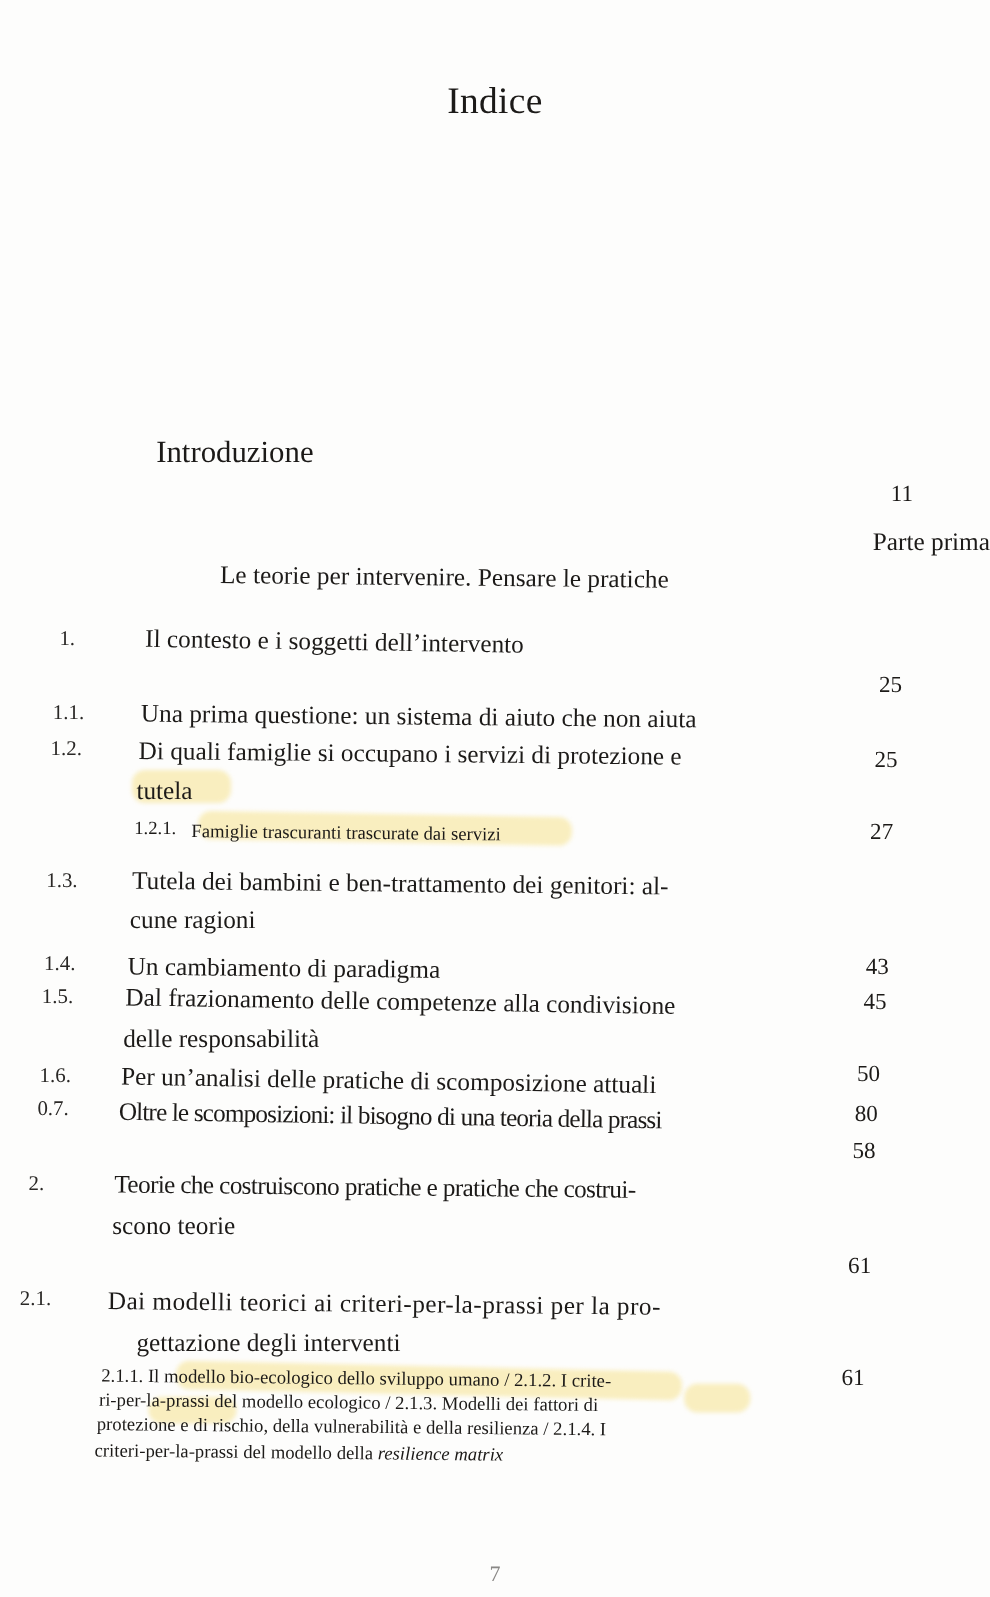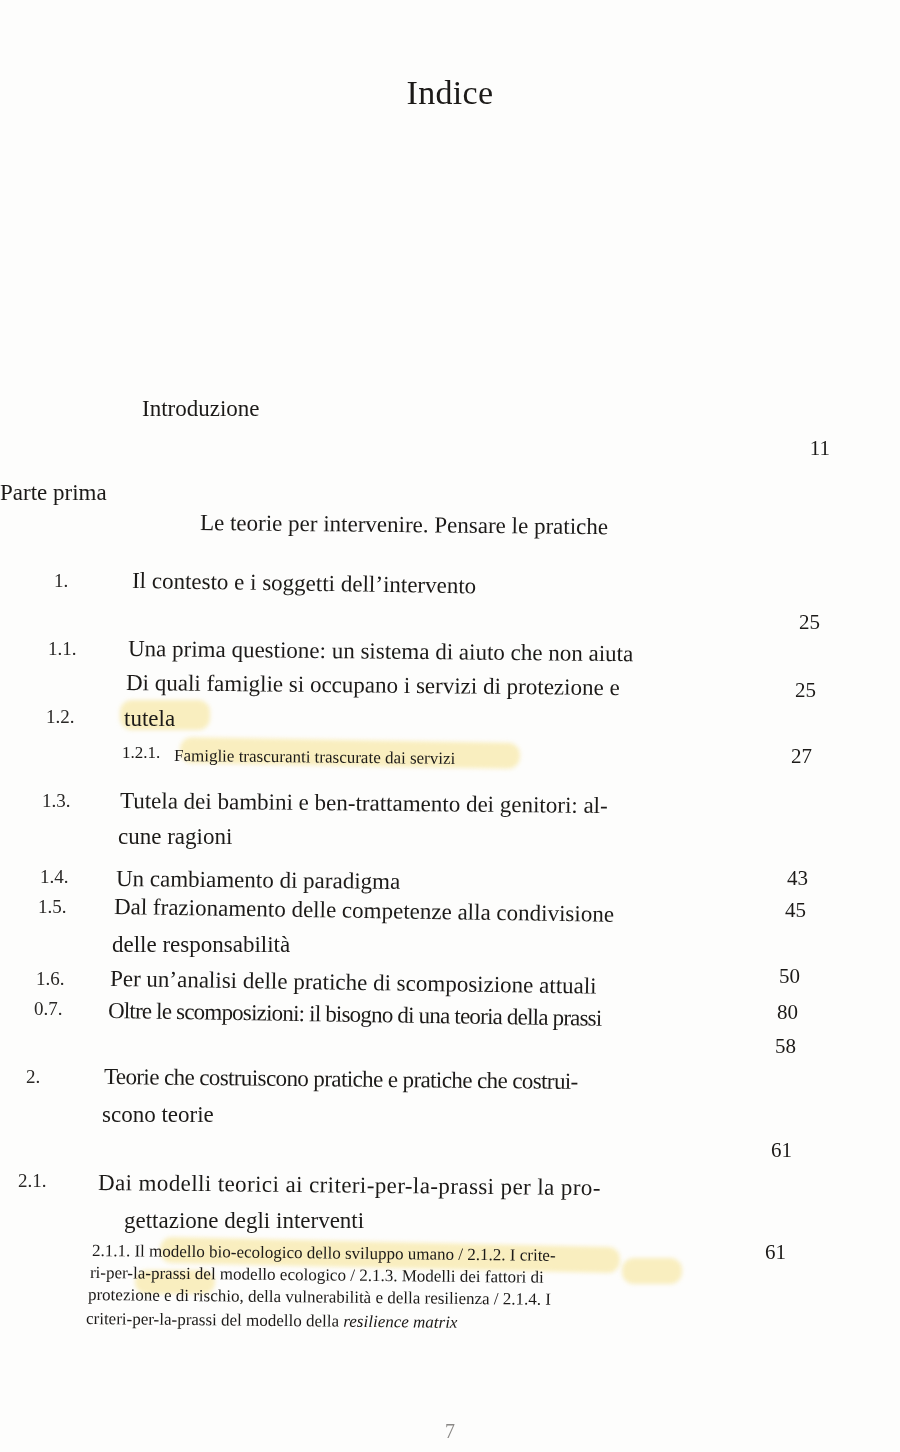--- a/index.html
+++ b/index.html
@@ -9,23 +9,23 @@
     font-family: "Liberation Serif", "DejaVu Serif", serif;
     color: #1c1a18;
     position: relative;
   }
   .page { position: absolute; inset: 0; }
   .title {
     position: absolute; left: 0; width: 900px; top: 74px;
     text-align: center; font-size: 34px; letter-spacing: 0.3px;
   }
   .abs { position: absolute; white-space: nowrap; }
-  .intro { left: 142px; top: 396px; font-size: 23px; }
+  .intro { left: 142px; top: 396px; font-size: 28px; }
   .pg { font-size: 21px; text-align: right; width: 60px; }
-  .part { left: 0; width: 900px; text-align: left; font-size: 23px; }
+  .part { left: 0; width: 900px; text-align: right; font-size: 23px; }
   .num { font-size: 19px; color: #2a2826; }
   .entry { font-size: 23px; line-height: 26px; }
   .subentry { font-size: 17px; line-height: 22px; }
   .hl { position: absolute; background: rgba(245, 226, 140, 0.55); border-radius: 12px; filter: blur(2px); }
   .footer { left: 0; width: 900px; top: 1420px; text-align: center; font-size: 20px; color: #8a8886; }
   .skew1 { transform: rotate(0.6deg); transform-origin: left center; }
   .skew2 { transform: rotate(0.9deg); transform-origin: left center; }
 </style>
 </head>
 <body>
@@ -47,21 +47,21 @@
   <div class="abs part skew1" style="top:510px; left:200px; width:auto; text-align:left;">Le teorie per intervenire. Pensare le pratiche</div>
 
   <div class="abs num" style="left:54px; top:570px;">1.</div>
   <div class="abs entry skew2" style="left:132px; top:568px;">Il contesto e i soggetti dell’intervento</div>
   <div class="abs pg" style="left:760px; top:610px;">25</div>
 
   <div class="abs num" style="left:48px; top:638px;">1.1.</div>
   <div class="abs entry skew1" style="left:128px; top:636px;">Una prima questione: un sistema di aiuto che non aiuta</div>
   <div class="abs pg" style="left:756px; top:678px;">25</div>
 
-  <div class="abs num" style="left:46px; top:670px;margin-top:36px;">1.2.</div>
+  <div class="abs num" style="left:46px; top:670px;">1.2.</div>
   <div class="abs entry skew1" style="left:126px; top:670px;">Di quali famiglie si occupano i servizi di protezione e</div>
   <div class="abs entry" style="left:124px; top:706px;">tutela</div>
   <div class="abs pg" style="left:752px; top:744px;">27</div>
 
   <div class="abs subentry" style="left:122px; top:742px;"><span>1.2.1.</span></div>
   <div class="abs subentry skew1" style="left:174px; top:745px;">Famiglie trascuranti trascurate dai servizi</div>
 
   <div class="abs num" style="left:42px; top:790px;">1.3.</div>
   <div class="abs entry skew1" style="left:120px; top:788px;">Tutela dei bambini e ben-trattamento dei genitori: al-</div>
   <div class="abs entry" style="left:118px; top:824px;">cune ragioni</div>

